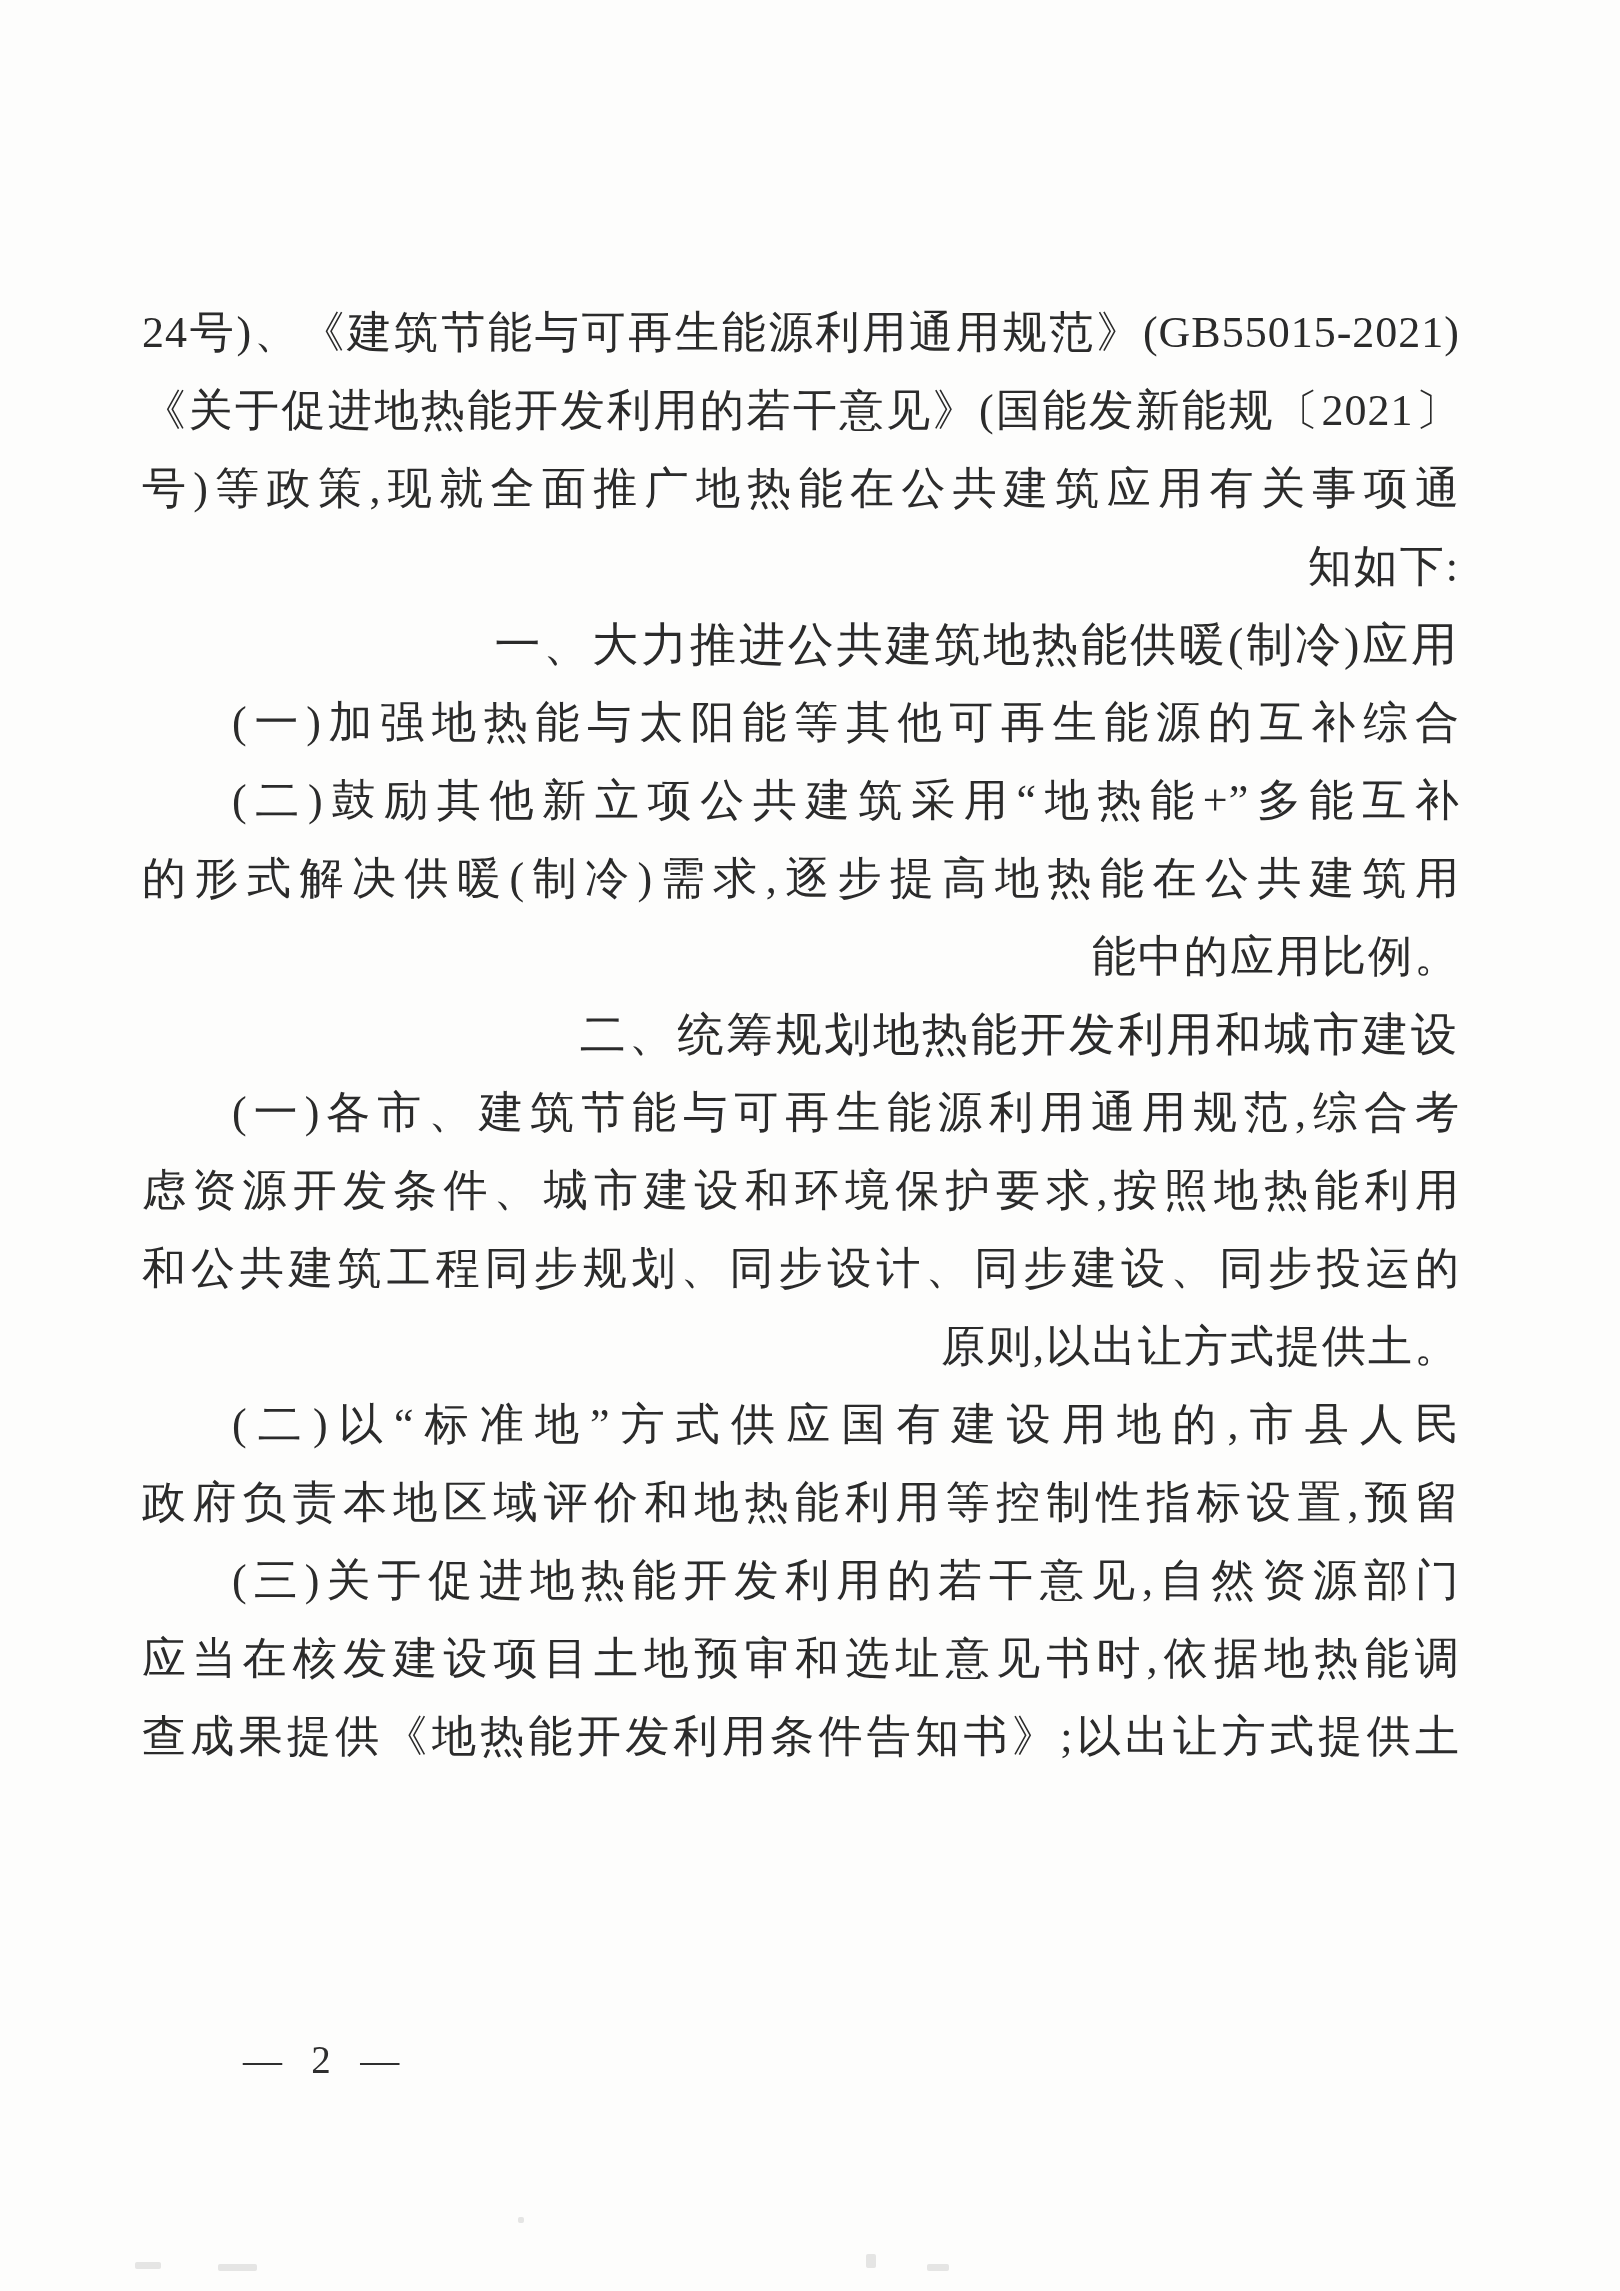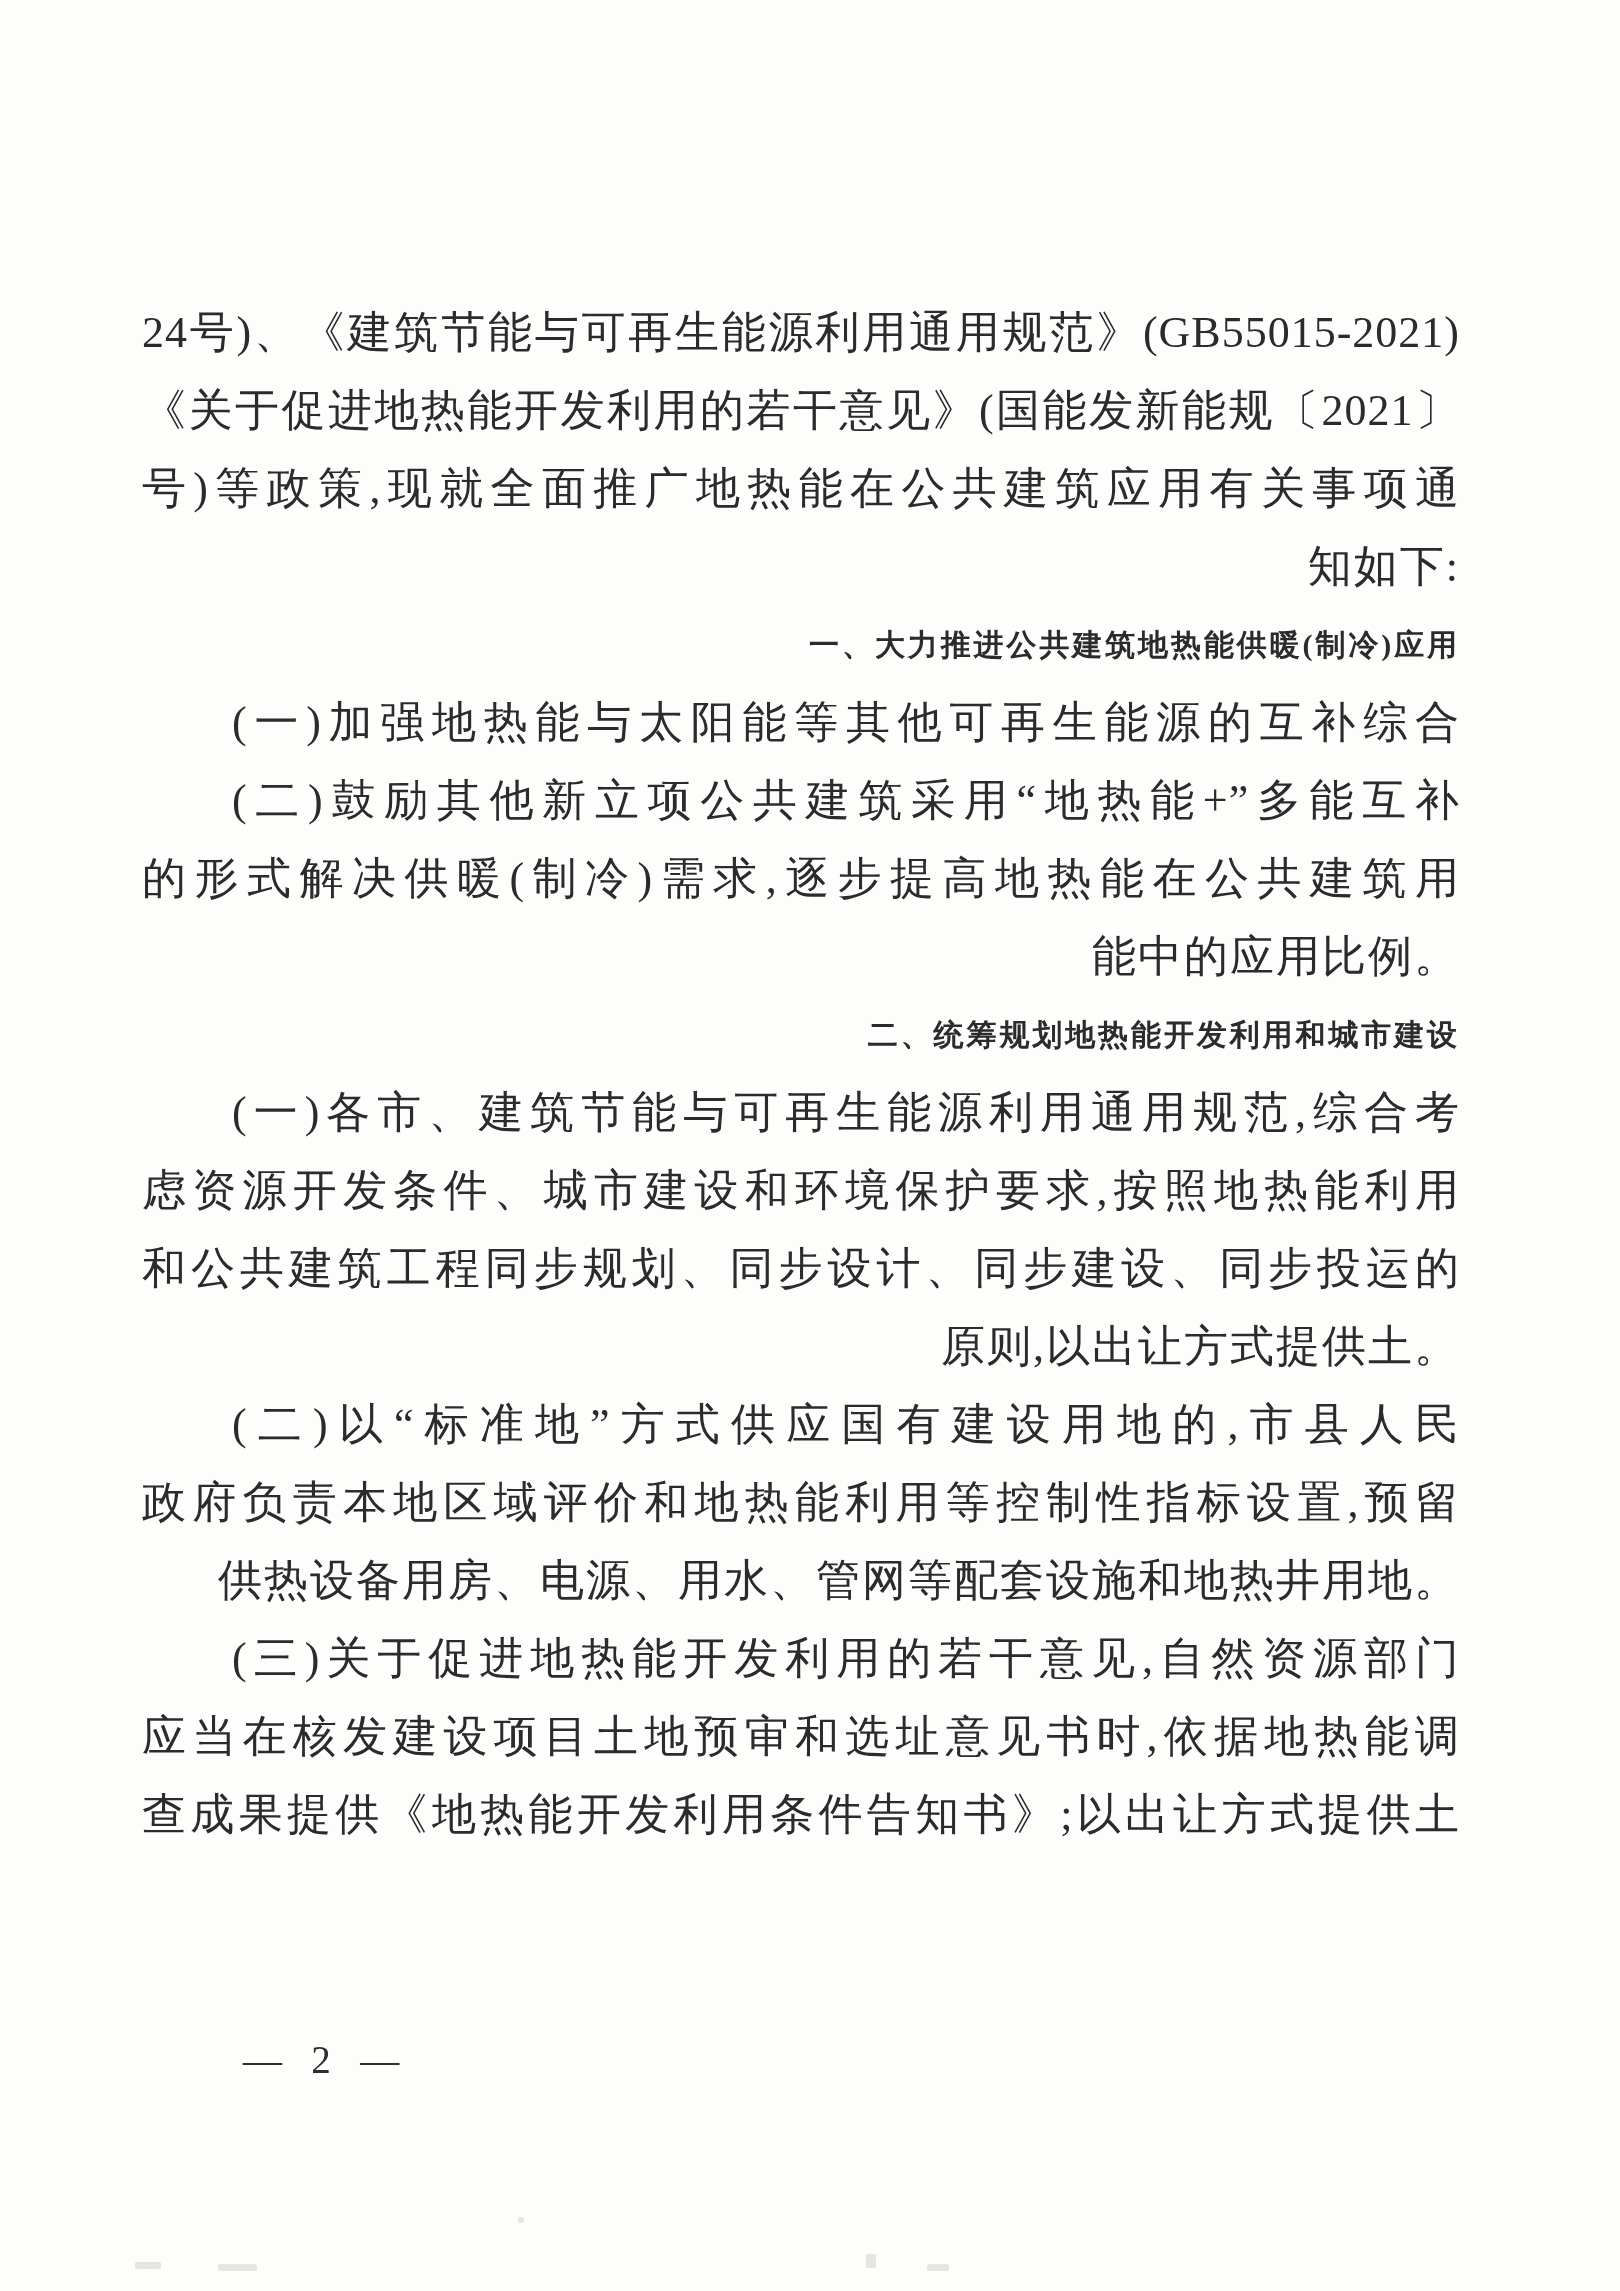--- a/index.html
+++ b/index.html
@@ -26,22 +26,22 @@
   }
   .line.fill{
     white-space:normal;
     overflow:hidden;
     text-align:justify;
     text-align-last:justify;
     letter-spacing:1px;
   }
   .line.indent{ text-indent:90px; }
   .line.heading{
-    font-weight:bold;
-    font-size:30px;
+    font-weight:normal;
+    font-size:46px;
     letter-spacing:2.9px;
   }
   .pagenum{
     position:absolute;
     left:243px;top:2037px;
     font-size:39px;
     letter-spacing:9.8px;
     color:#2e2e2e;
   }
   .noise{
@@ -69,21 +69,20 @@
     <span class="line fill indent">(二)鼓励其他新立项公共建筑采用“地热能+”多能互补</span>
     <span class="line fill">的形式解决供暖(制冷)需求,逐步提高地热能在公共建筑用</span>
     <span class="line">能中的应用比例。</span>
     <span class="line heading indent">二、统筹规划地热能开发利用和城市建设</span>
     <span class="line fill indent">(一)各市、建筑节能与可再生能源利用通用规范,综合考</span>
     <span class="line fill">虑资源开发条件、城市建设和环境保护要求,按照地热能利用</span>
     <span class="line fill">和公共建筑工程同步规划、同步设计、同步建设、同步投运的</span>
     <span class="line">原则,以出让方式提供土。</span>
     <span class="line fill indent">(二)以“标准地”方式供应国有建设用地的,市县人民</span>
     <span class="line fill">政府负责本地区域评价和地热能利用等控制性指标设置,预留</span>
-    <span class="line">供热设备用房、电源、用水、管网等配套设施和地热井用地。</span>
     <span class="line fill indent">(三)关于促进地热能开发利用的若干意见,自然资源部门</span>
     <span class="line fill">应当在核发建设项目土地预审和选址意见书时,依据地热能调</span>
     <span class="line fill">查成果提供《地热能开发利用条件告知书》;以出让方式提供土</span>
   </div>
 
   <div class="pagenum">— 2 —</div>
 
   <div class="noise n1"></div>
   <div class="noise n2"></div>
   <div class="noise n3"></div>

